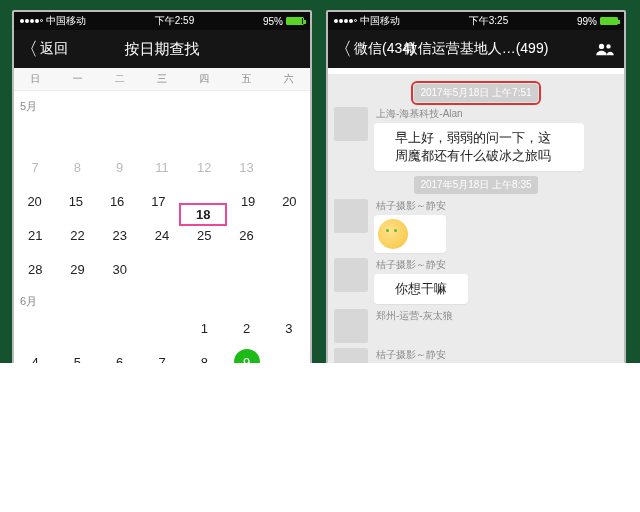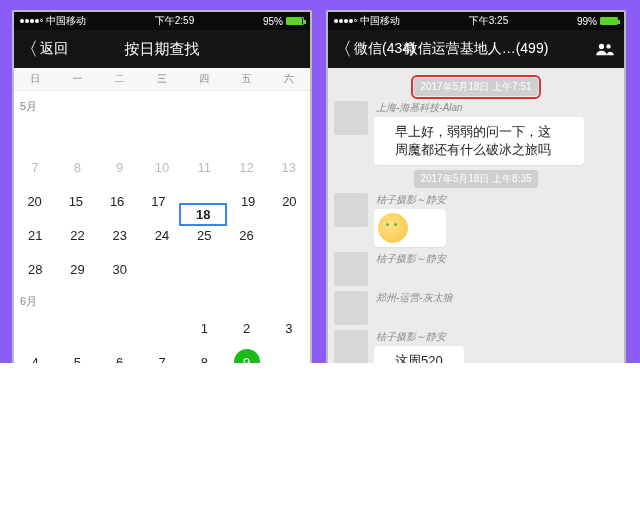--- a/index.html
+++ b/index.html
@@ -1,17 +1,17 @@
 <!DOCTYPE html>
 <html><head>
 <meta charset="utf-8">
 <style>
   * { box-sizing: border-box; margin: 0; padding: 0; }
   body { background: #fff; font-family: -apple-system, "Helvetica Neue", Arial, sans-serif; }
-  .stage { width: 640px; height: 363px; position: relative; background: #8b5cf6; }
+  .stage { width: 640px; height: 363px; position: relative; background: #14532d; }
   .phone { position: absolute; top: 10px; width: 300px; height: 490px; border: 2px solid #bbb; border-radius: 2px; background: #fff; overflow: hidden; display: flex; flex-direction: column; }
   .phone.left { left: 12px; }
   .phone.right { left: 326px; }
   .statusbar { height: 18px; background: #0b0b0b; color: #fff; display: flex; align-items: center; font-size: 10px; padding: 0 6px; justify-content: space-between; }
   .sb-left, .sb-right { display: flex; align-items: center; gap: 3px; }
   .dots { display: flex; gap: 1px; }
   .dot { width: 4px; height: 4px; border-radius: 50%; background: #fff; }
   .dot.empty { background: transparent; border: 0.5px solid #fff; width: 3px; height: 3px; }
   .battery { width: 18px; height: 8px; border: 1px solid #5ad427; border-radius: 1px; position: relative; }
   .battery::after { content: ""; position: absolute; right: -3px; top: 2px; width: 2px; height: 4px; background: #5ad427; }
@@ -23,32 +23,32 @@
   .title { font-weight: 500; }
 
   
   .cal-head { display: grid; grid-template-columns: repeat(7,1fr); font-size: 10px; color: #888; border-bottom: 1px solid #eee; background: #f7f7f7; }
   .cal-head div { text-align: center; padding: 4px 0; }
   .cal-month { font-size: 11px; color: #888; padding: 8px 6px 2px; }
   .cal-grid { display: grid; grid-template-columns: repeat(7,1fr); }
   .cal-cell { height: 34px; display: flex; flex-direction: column; align-items: center; justify-content: center; font-size: 13px; color: #222; position: relative; }
   .cal-cell.faded { color: #bbb; }
   .cal-cell.sel { }
-  .cal-cell.sel .num { border: 2px solid #3b82f6; padding: 2px 15px; font-weight: 600; margin-top: 26px; }
+  .cal-cell.sel .num { border: 2px solid #ec4899; padding: 2px 15px; font-weight: 600; margin-top: 26px; }
   .cal-cell.today .circ { width: 26px; height: 26px; border-radius: 50%; background: #1dbb17; color: #fff; display: flex; align-items: center; justify-content: center; font-size: 13px; }
   .cal-cell .sub { font-size: 8px; color: #1dbb17; position: absolute; bottom: -1px; }
 
   
-  .chat-body { flex: 1; background: #ebebeb; padding: 6px 6px 0; overflow: hidden; font-size: 12px; }
+  .chat-body { flex: 1; background: #ebebeb; padding: 6px 6px 0; overflow: hidden; font-size: 12px; margin-top: 6px; }
   .ts-pill { margin: 4px auto; display: block; width: fit-content; background: #cfcfcf; color: #fff; font-size: 10px; padding: 2px 6px; border-radius: 3px; }
   .ts-pill.hl { outline: 2px solid #d33; outline-offset: 1px; }
   .msg { display: flex; margin: 5px 0; align-items: flex-start; gap: 6px; }
   .avatar { width: 34px; height: 34px; background: #d7d7d7; border-radius: 2px; flex-shrink: 0; }
   .msg-col { display: flex; flex-direction: column; max-width: 210px; }
-  .sender { font-size: 10px; color: #8a8a8a; margin: 0 0 2px 2px; font-style: italic; }
+  .sender { font-size: 10px; color: #8a8a8a; margin: 0 0 2px 2px; }
   .bubble { background: #fff; border-radius: 4px; padding: 6px 21px; font-size: 13px; color: #222; position: relative; box-shadow: 0 1px 1px rgba(0,0,0,0.05); }
   .bubble::before { content: ""; position: absolute; left: -5px; top: 10px; border: 5px solid transparent; border-right-color: #fff; }
   .sticker { width: 30px; height: 30px; background: radial-gradient(circle at 40% 40%, #ffe28a, #f7c23c); border-radius: 50%; position: relative; }
   .sticker::before, .sticker::after { content: ""; position: absolute; width: 3px; height: 3px; background: #5b3; border-radius: 50%; top: 10px; }
   .sticker::before { left: 8px; }
   .sticker::after { left: 16px; }
   .inputbar { height: 40px; background: #f5f5f5; border-top: 1px solid #ddd; display: flex; align-items: center; padding: 0 6px; gap: 6px; }
   .circ-btn { width: 26px; height: 26px; border: 1.5px solid #7a7a7a; border-radius: 50%; display: flex; align-items: center; justify-content: center; color: #7a7a7a; font-size: 14px; }
   .txtin { flex: 1; height: 28px; background: #fff; border: 1px solid #ddd; border-radius: 4px; }
   .people-icon { width: 22px; height: 14px; }
@@ -123,23 +123,20 @@
           <div class="cal-cell faded">
             <span class="num">7</span>
           </div>
           <div class="cal-cell faded">
             <span class="num">8</span>
           </div>
           <div class="cal-cell faded">
             <span class="num">9</span>
           </div>
           <div class="cal-cell faded">
-            <span class="num">10</span>
-          </div>
-          <div class="cal-cell faded">
             <span class="num">11</span>
           </div>
           <div class="cal-cell faded">
             <span class="num">12</span>
           </div>
           <div class="cal-cell faded">
             <span class="num">13</span>
           </div>
         </div>
         <div class="cal-grid">
@@ -306,20 +303,21 @@
             <div class="sender">桔子摄影～静安</div>
             <div class="bubble" style="padding: 4px;">
               <div class="sticker"></div>
             </div>
           </div>
         </div>
         <div class="msg">
           <div class="avatar"></div>
           <div class="msg-col">
             <div class="sender">桔子摄影～静安</div>
+            <div class="bubble">你想干嘛</div>
           </div>
         </div>
         <div class="msg">
           <div class="avatar"></div>
           <div class="msg-col">
             <div class="sender">郑州-运营-灰太狼</div>
           </div>
         </div>
         <div class="msg">
           <div class="avatar"></div>

